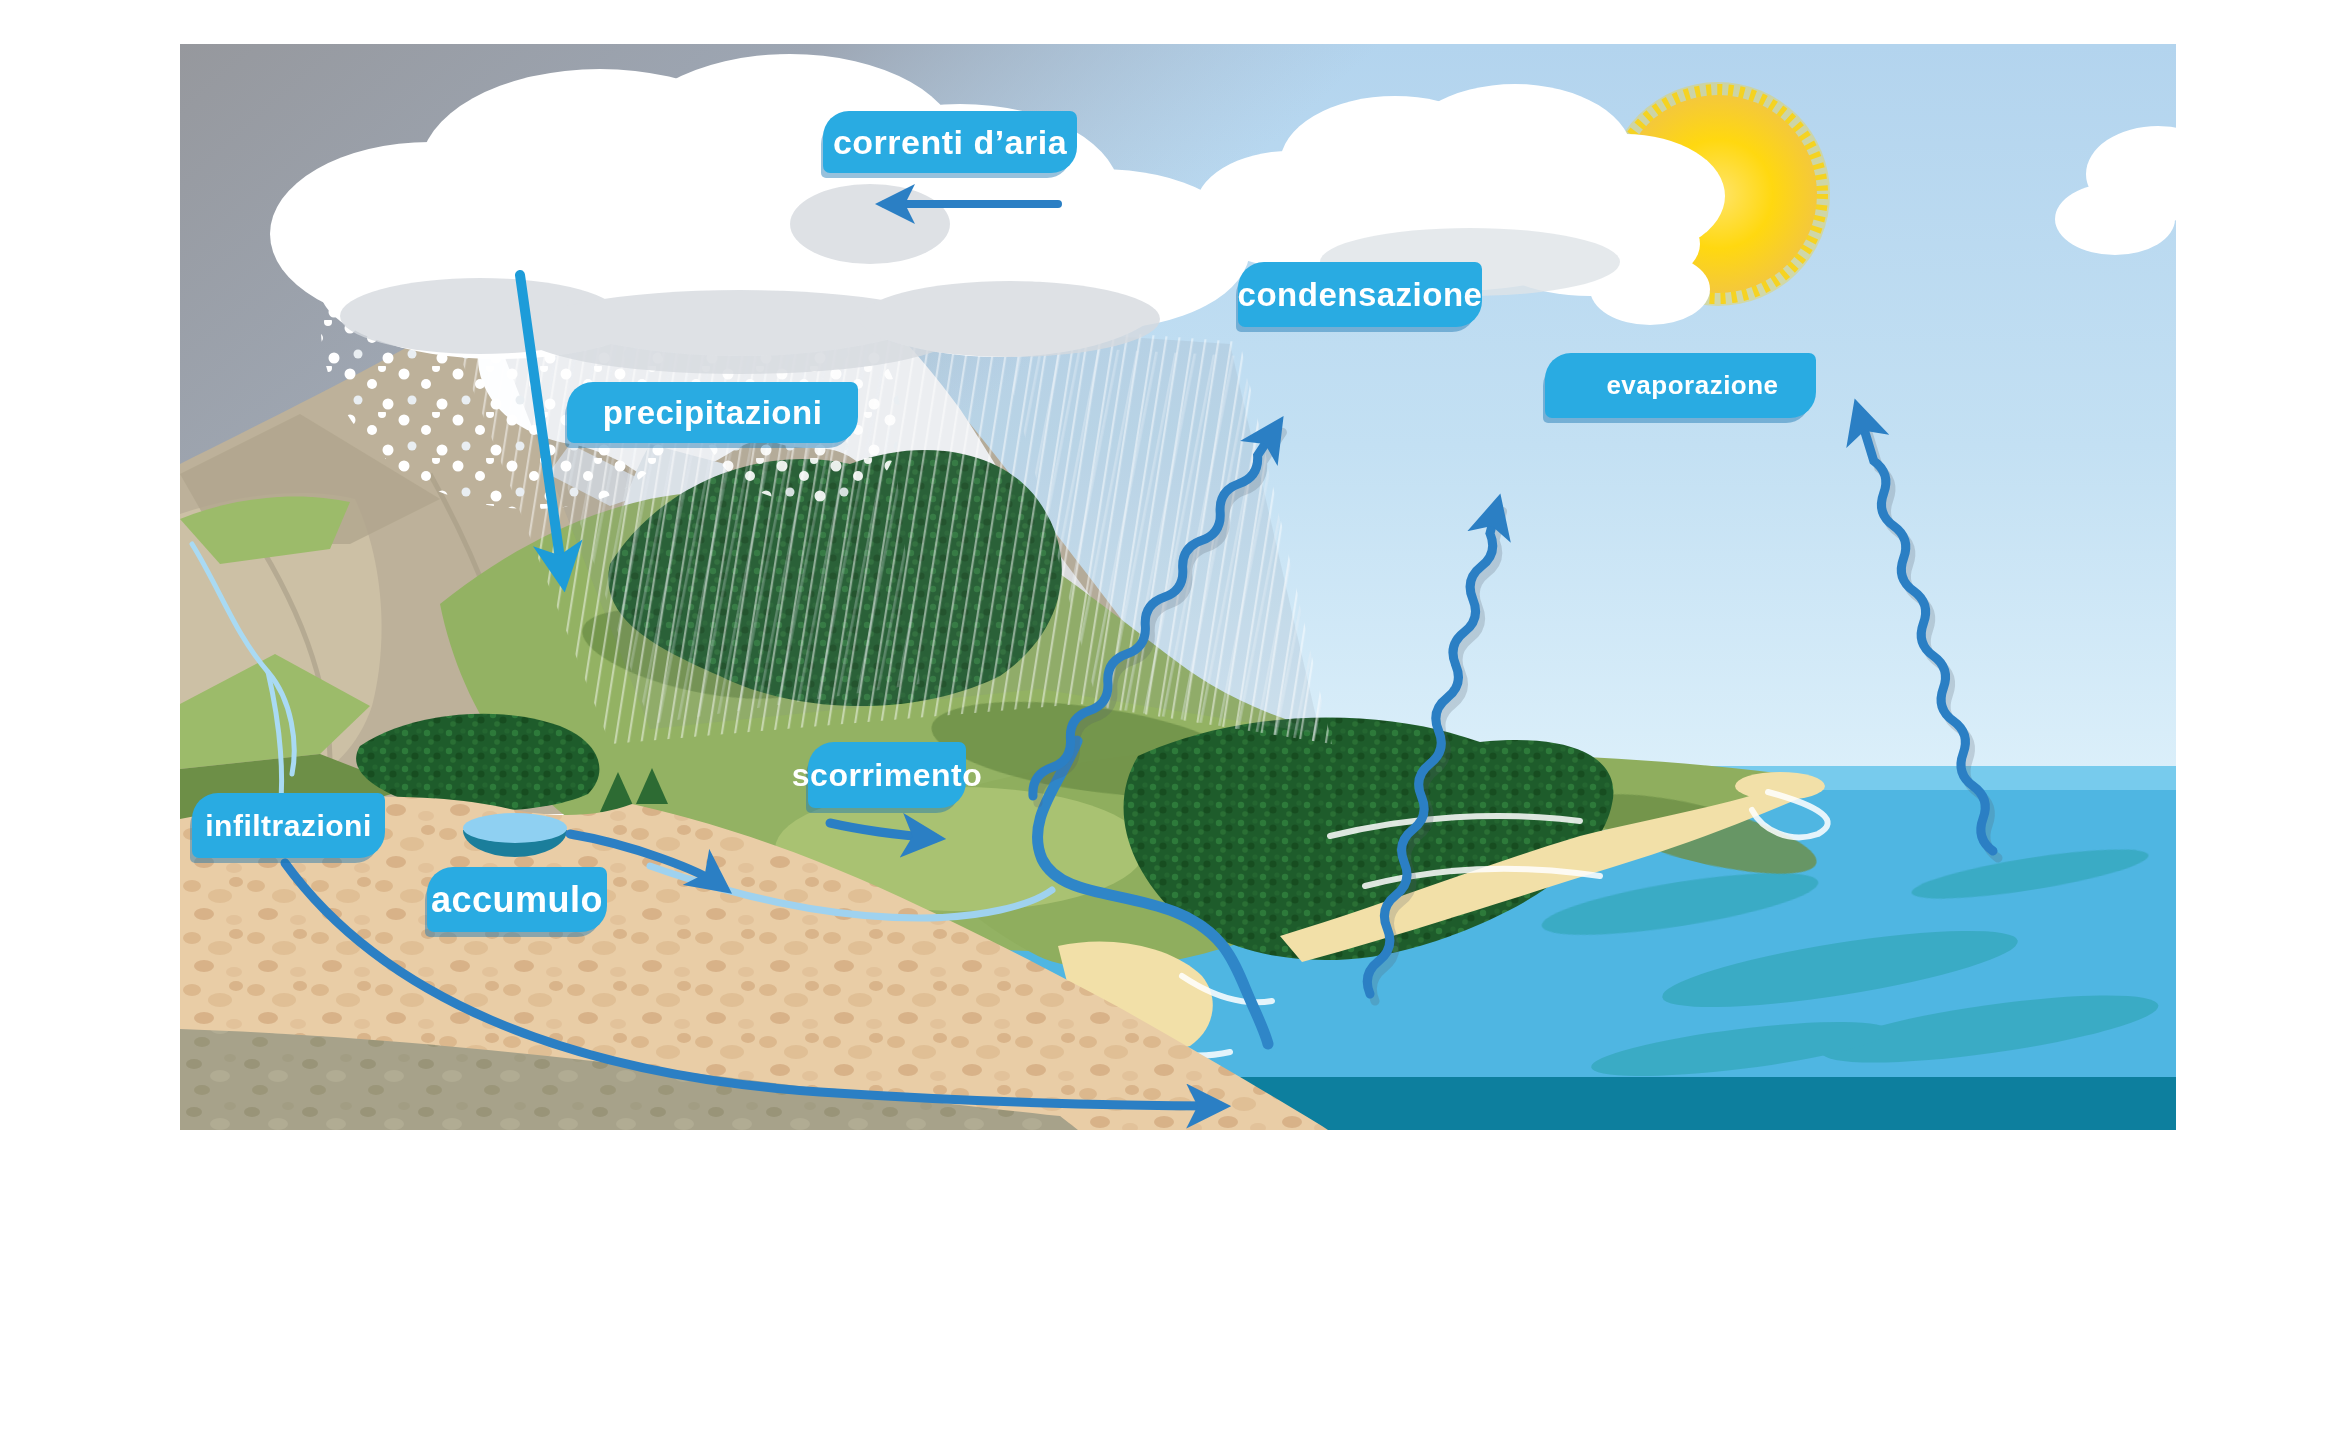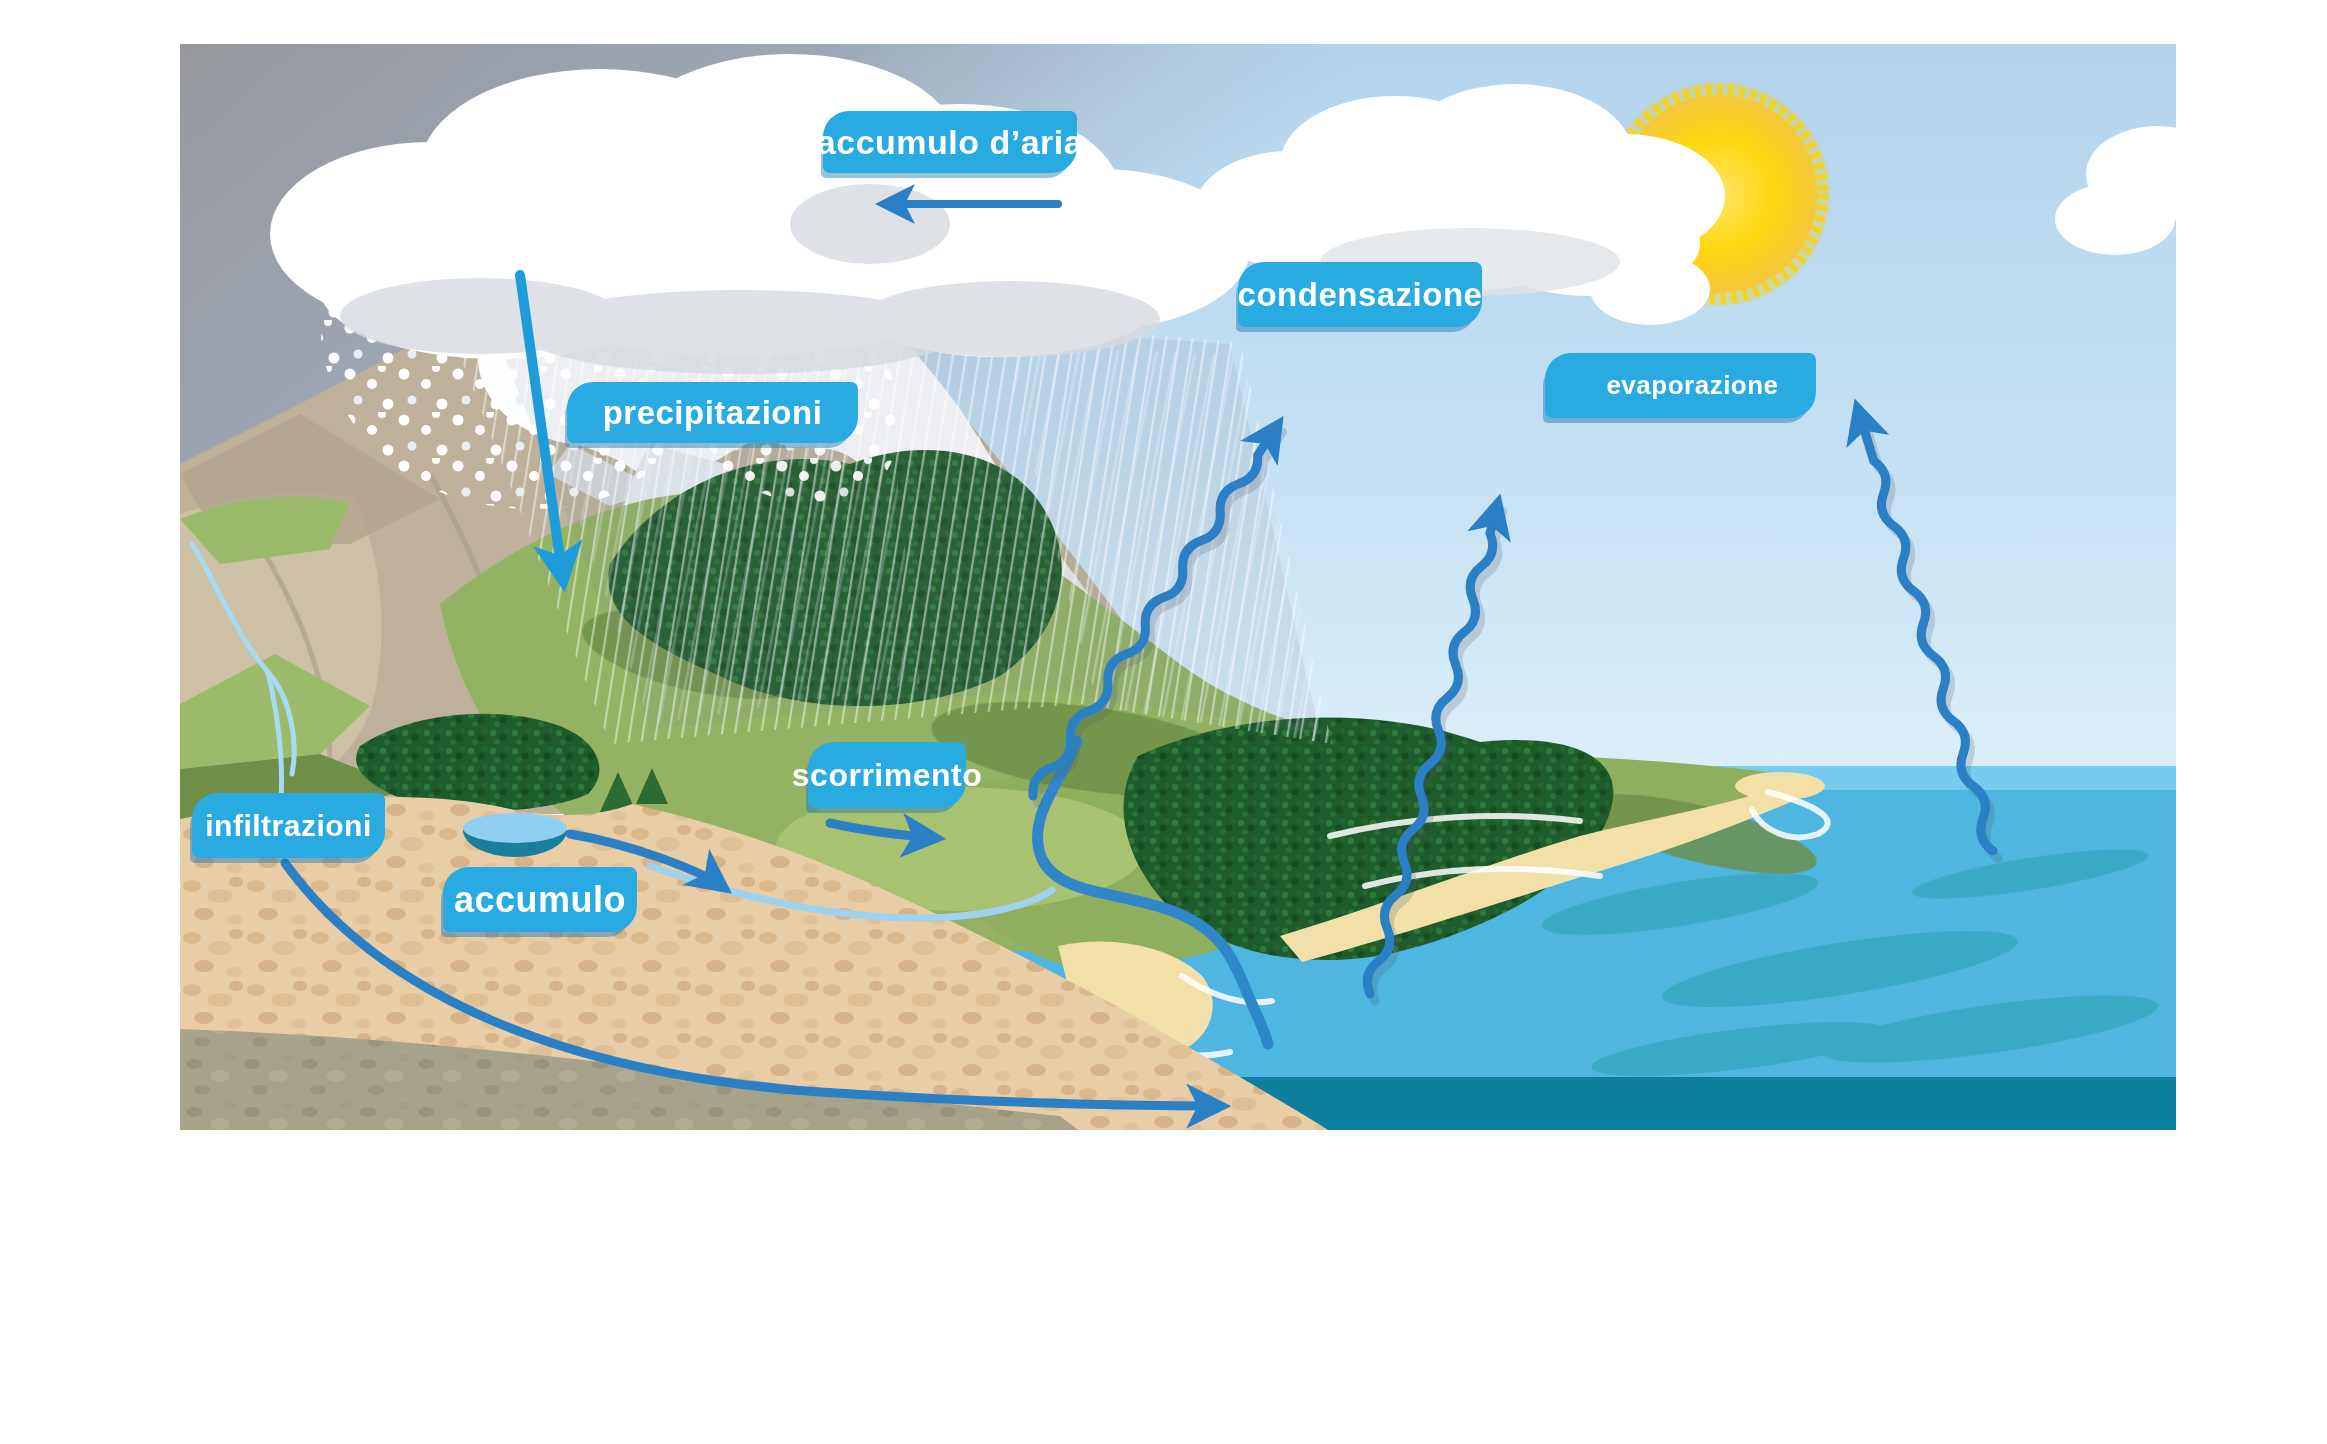--- a/index.html
+++ b/index.html
@@ -261,27 +261,27 @@
       <path stroke-width="9" marker-end="url(#ah)" transform="translate(853,752) rotate(-56.6)" d="M0,0 q17,-13 34,0 q17,13 34,0 q17,-13 34,0 q17,13 34,0 q17,-13 34,0 q17,13 34,0 q17,-13 34,0 q17,13 34,0 q17,-13 34,0 q17,13 34,0 q17,-13 34,0 q17,13 34,0 l36,0"></path>
       <path stroke-width="9" marker-end="url(#ah)" transform="translate(1190,950) rotate(-75.4)" d="M0,0 q17,-13 34,0 q17,13 34,0 q17,-13 34,0 q17,13 34,0 q17,-13 34,0 q17,13 34,0 q17,-13 34,0 q17,13 34,0 q17,-13 34,0 q17,13 34,0 q17,-13 34,0 q17,13 34,0 q17,-13 34,0 q17,13 34,0 l30,0"></path>
       <path stroke-width="9" marker-end="url(#ah)" transform="translate(1813,807) rotate(-107)" d="M0,0 q17,-13 34,0 q17,13 34,0 q17,-13 34,0 q17,13 34,0 q17,-13 34,0 q17,13 34,0 q17,-13 34,0 q17,13 34,0 q17,-13 34,0 q17,13 34,0 q17,-13 34,0 q17,13 34,0 l54,0"></path>
       <path stroke-width="9" marker-end="url(#ah)" d="M105,819 C200,950 380,1030 640,1048 C840,1061 980,1062 1040,1062"></path>
       <path stroke-width="9" marker-end="url(#ah)" d="M390,790 C450,800 520,826 543,843"></path>
       <path stroke-width="9" marker-end="url(#ah)" d="M650,779 C690,788 730,792 755,794"></path>
       <path stroke-width="10" marker-end="url(#ahb)" style="stroke:var(--arrow_bright,#1d9cd9)" d="M340,231 L383,536"></path>
     </g>
   </svg>
 
-  <div class="label" style="left:823px;top:111px;width:254px;height:62px;font-size:34px;">accumulo d’aria</div>
+  <div class="label" style="left:823px;top:111px;width:254px;height:62px;font-size:34px;">correnti d’aria</div>
 
   <div class="label" style="left:1223px;top:262px;width:244px;height:65px;font-size:33px;margin-left:15px;">condensazione</div>
 
   <div class="label" style="left:1545px;top:353px;width:247px;height:65px;font-size:26px;padding-left:24px;">evaporazione</div>
 
   <div class="label" style="left:567px;top:382px;width:291px;height:61px;font-size:33px;">precipitazioni</div>
 
   <div class="label" style="left:808px;top:742px;width:158px;height:66px;font-size:32px;">scorrimento</div>
 
   <div class="label" style="left:192px;top:793px;width:193px;height:65px;font-size:30px;">infiltrazioni</div>
 
-  <div class="label" style="left:443px;top:867px;width:194px;height:65px;font-size:36px;">accumulo</div>
+  <div class="label" style="left:427px;top:867px;width:180px;height:65px;font-size:36px;">accumulo</div>
 
 </div>
 
 </body></html>

